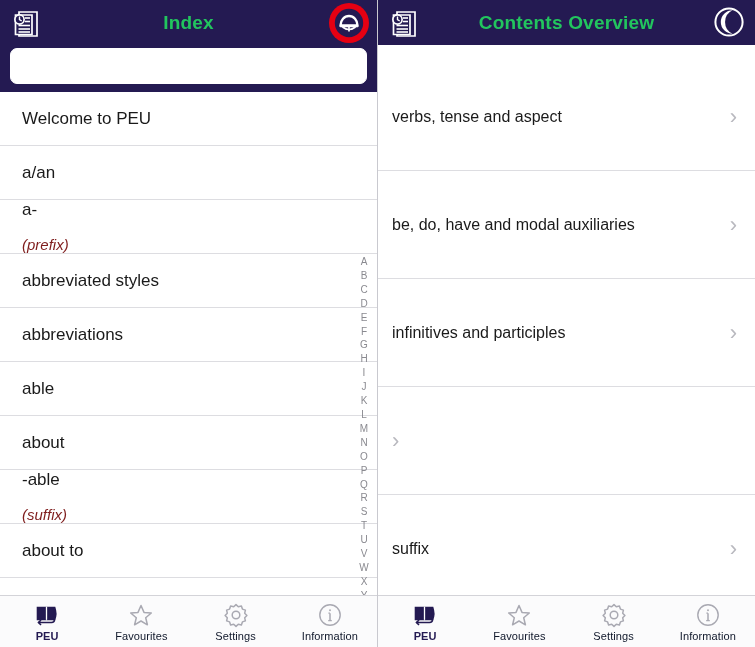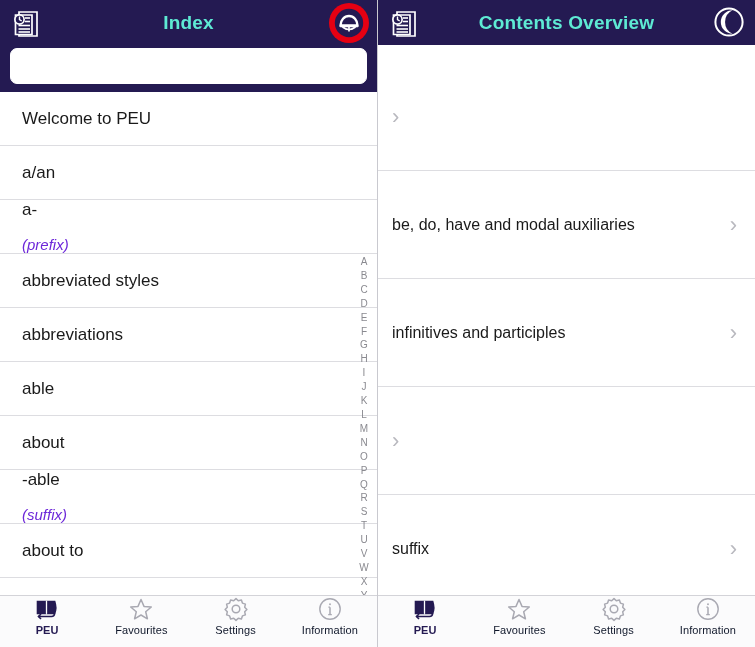--- a/index.html
+++ b/index.html
@@ -37,21 +37,21 @@
   .header-bar {
     height: 45px;
     position: relative;
     display: flex;
     align-items: center;
   }
   .header-title {
     position: absolute;
     left: 0; right: 0;
     text-align: center;
-    color: #5eead4;
+    color: #22c55e;
     font-size: 19px;
     font-weight: bold;
     letter-spacing: .2px;
     line-height: 45px;
     pointer-events: none;
   }
   .hdr-icon-left {
     position: absolute;
     left: 10px; top: 7px;
     width: 32px; height: 32px;
@@ -105,21 +105,21 @@
     justify-content: center;
     padding: 0 22px;
   }
   .row-index .term {
     font-size: 17px;
     color: #1a1a1a;
     line-height: 21px;
   }
   .row-index .qualifier {
     font-size: 15px;
-    color: #6d28d9;
+    color: #7f1d1d;
     font-style: italic;
     line-height: 19px;
     margin-top: 15px;
   }
   .row-index.two-line { justify-content: center; }
 
   
   .row-contents {
     height: 108px;
     justify-content: space-between;
@@ -155,21 +155,21 @@
     font-family: "Liberation Sans", sans-serif;
   }
 
   
   .tabbar {
     flex: none;
     height: 52px;
     background: #fbfbfc;
     border-top: 1px solid #d3d3d8;
     display: flex;
-    align-items: flex-start;
+    align-items: center;
   }
   .tab {
     flex: 1 1 0;
     display: flex;
     flex-direction: column;
     align-items: center;
     justify-content: center;
     gap: 2px;
     color: #0f172a;
   }
@@ -355,20 +355,21 @@
           <svg viewBox="0 0 36 36" width="36" height="36" fill="none">
             <circle cx="18" cy="18" r="13.6" stroke="#ffffff" stroke-width="2"></circle>
             <path d="M21.6 6.2 a13 13 0 0 0 0 23.6 a11.6 11.6 0 1 1 0 -23.6 z" fill="#ffffff"></path>
           </svg>
         </span>
       </div>
     </div>
 
     <div class="list">
       <div class="row row-contents">
+        <span class="ctitle">verbs, tense and aspect</span>
         <span class="chevron">›</span>
       </div>
       <div class="row row-contents">
         <span class="ctitle">be, do, have and modal auxiliaries</span>
         <span class="chevron">›</span>
       </div>
       <div class="row row-contents">
         <span class="ctitle">infinitives and participles</span>
         <span class="chevron">›</span>
       </div>

